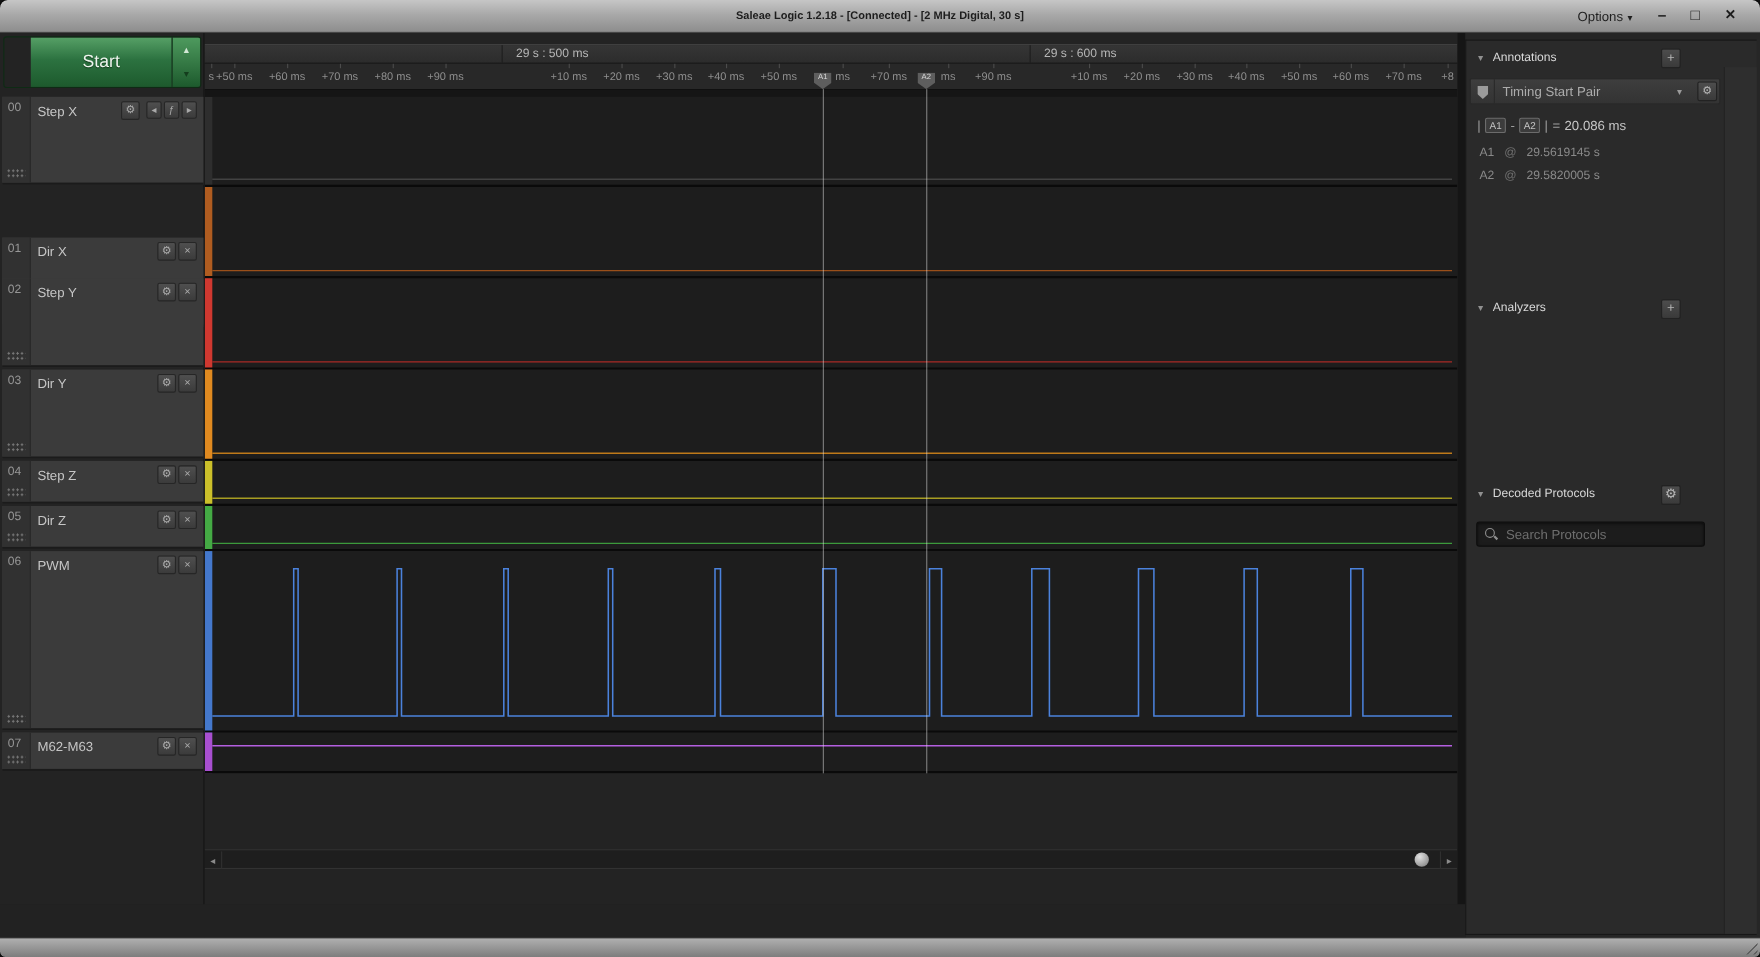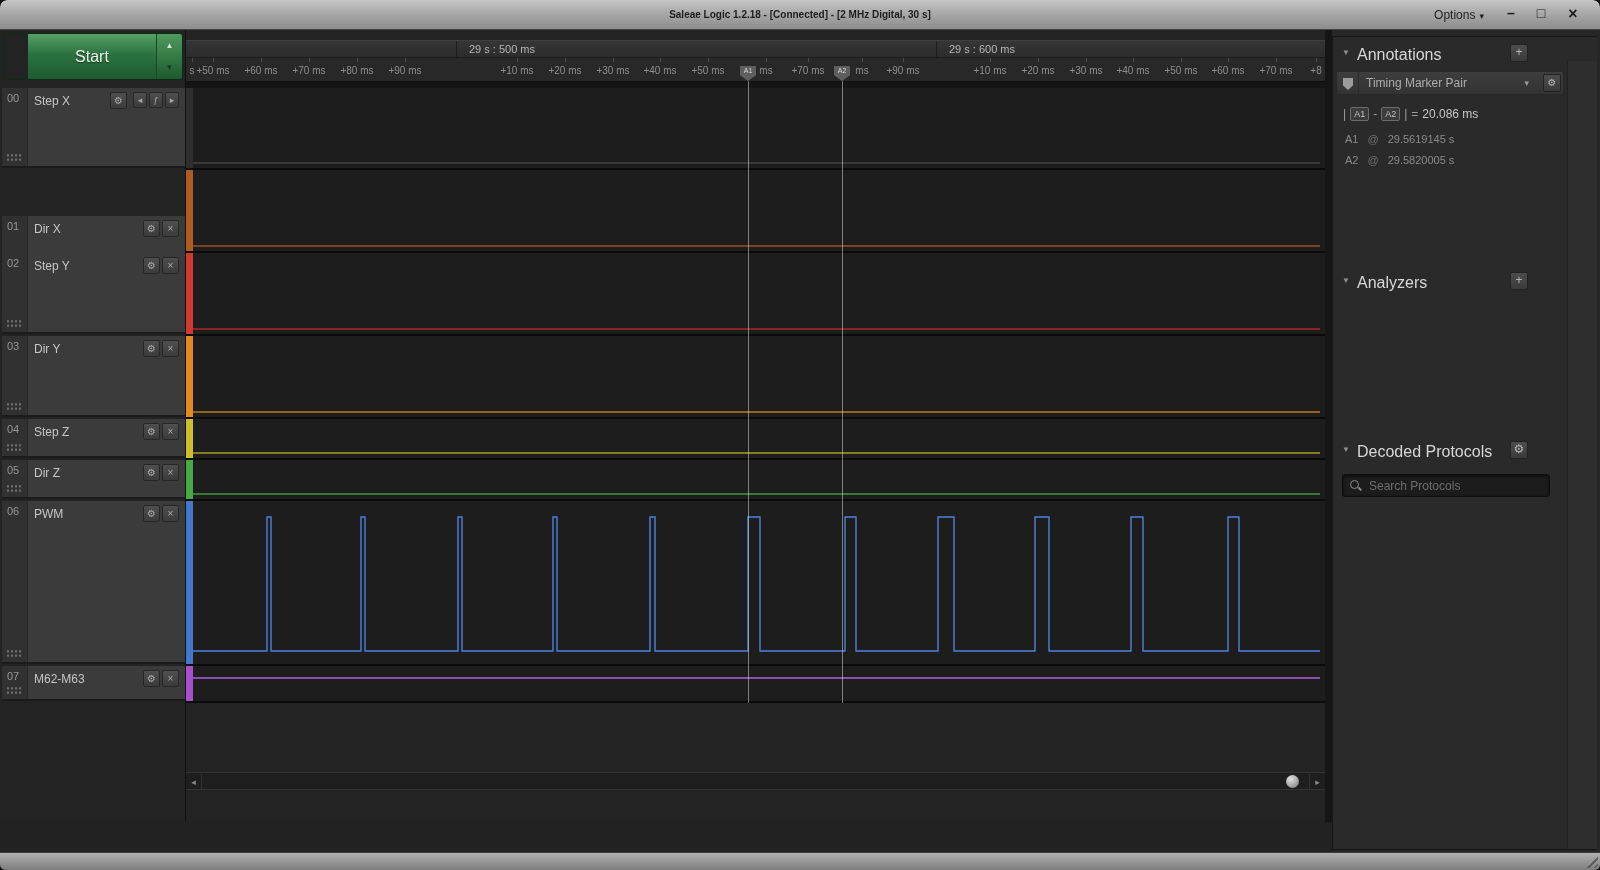--- a/index.html
+++ b/index.html
@@ -66,21 +66,21 @@
   .hs-thumb{position:absolute;top:2px;width:13px;height:13px;border-radius:50%;
     background:radial-gradient(circle at 35% 30%,#e2e2e2,#9d9d9d 65%,#6e6e6e);}
 
   
   .divider{position:absolute;left:1325px;top:30px;width:7px;height:822px;background:#151515;}
   .right-panel{position:absolute;left:1332px;top:36px;width:265px;height:814px;background:#2a2a2a;
     border:1px solid #171717;border-right:none;}
   .pgutter{position:absolute;right:0;top:24px;bottom:0;width:30px;background:#2e2e2e;border-left:1px solid #212121;}
   .sect-head{position:absolute;left:0;width:235px;height:22px;}
   .tri{position:absolute;left:9px;top:5px;font-size:8px;color:#909090;cursor:default;}
-  .sect-title{position:absolute;left:24px;top:3px;font-size:16px;color:#d8d8d8;}
+  .sect-title{position:absolute;left:24px;top:3px;font-size:11px;color:#d8d8d8;}
   .sq-btn{position:absolute;width:18px;height:18px;top:1px;right:40px;
     background:linear-gradient(#4d4d4d,#3a3a3a);border:1px solid #222;border-radius:2px;
     color:#b6b6b6;font-size:12px;text-align:center;line-height:15px;cursor:default;}
   .mp-row{position:absolute;left:3px;top:34px;width:228px;height:24px;
     background:linear-gradient(#3e3e3e,#333);border:1px solid #282828;border-radius:2px;}
   .mp-flagicon{position:absolute;left:6px;top:6px;width:10px;height:12px;background:#9b9b9b;
     clip-path:polygon(0 0,100% 0,100% 62%,50% 100%,0 62%);}
   .mp-cell-sep{position:absolute;left:21px;top:0;bottom:0;width:1px;background:#2a2a2a;}
   .mp-label{position:absolute;left:29px;top:4px;font-size:12px;color:#acacac;}
   .mp-caret{position:absolute;right:34px;top:6px;font-size:9px;color:#9b9b9b;}
@@ -327,21 +327,21 @@
 
     <div class="sect-head" style="top:6px">
       <span class="tri">▼</span>
       <span class="sect-title">Annotations</span>
       <div class="sq-btn">+</div>
     </div>
 
     <div class="mp-row">
       <div class="mp-flagicon"></div>
       <div class="mp-cell-sep"></div>
-      <span class="mp-label">Timing Marker Pair</span>
+      <span class="mp-label">Timing Start Pair</span>
       <span class="mp-caret">▾</span>
       <div class="mp-gear">⚙</div>
     </div>
 
     <div class="measure">
       <span>|</span>
       <span class="chip">A1</span>
       <span>-</span>
       <span class="chip">A2</span>
       <span>|</span>

